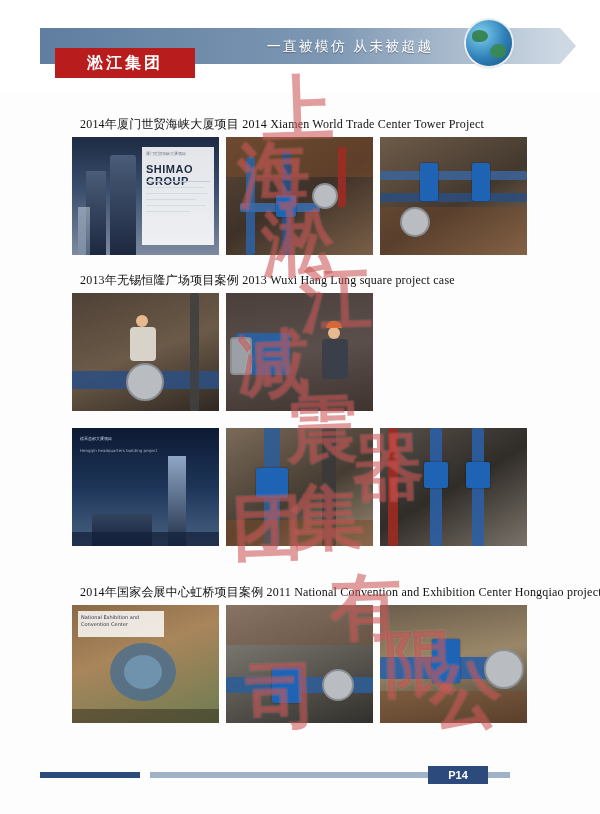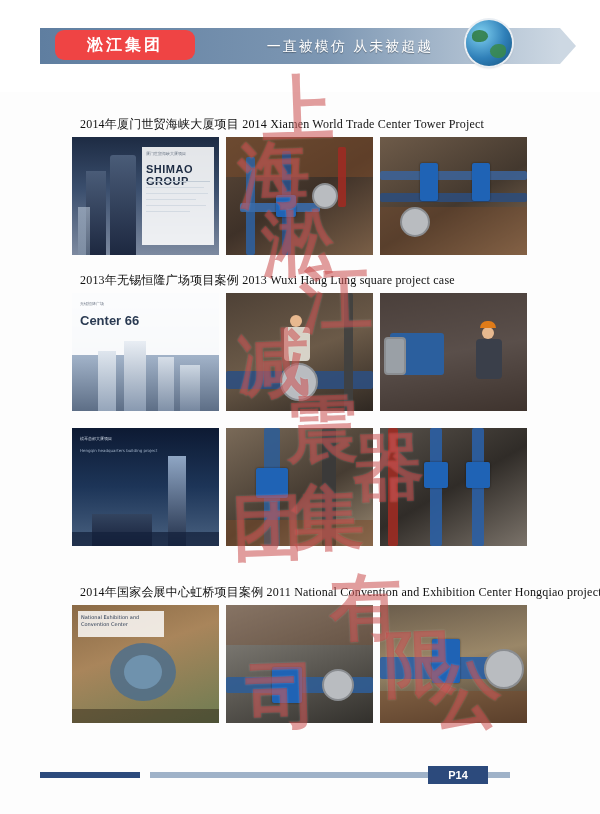--- a/index.html
+++ b/index.html
@@ -24,23 +24,23 @@
   .header-band{
     position:absolute;left:40px;top:28px;width:520px;height:36px;
     background:linear-gradient(90deg,#5f7ea0 0%,#7d97b3 55%,#cdd8e3 100%);
   }
   .header-band:after{
     content:"";position:absolute;right:-16px;top:0;
     border-top:18px solid transparent;border-bottom:18px solid transparent;
     border-left:16px solid #cdd8e3;
   }
   .logo-box{
-    position:absolute;left:55px;top:30px;width:140px;height:30px;
-    background:#ef4444;
-    display:flex;align-items:center;justify-content:center;border-radius:9px;
+    position:absolute;left:55px;top:48px;width:140px;height:30px;
+    background:#b91c1c;
+    display:flex;align-items:center;justify-content:center;
   }
   .logo-text{
     color:#ffffff;font-size:16px;letter-spacing:3px;font-weight:bold;
     font-family:"DejaVu Sans", sans-serif;
   }
   .slogan{
     position:absolute;left:215px;top:32px;width:270px;height:30px;
     display:flex;align-items:center;justify-content:center;
     color:#ffffff;font-size:14px;letter-spacing:2px;
     font-family:"DejaVu Sans", sans-serif;
@@ -199,29 +199,20 @@
         <div class="flange" style="left:20px;top:70px;width:26px;height:26px;"></div>
       </div>
 
     </div>
   </div>
 
   <div class="section" style="top:272px;">
     <div class="sec-title">2013年无锡恒隆广场项目案例 2013 Wuxi Hang Lung square project case</div>
     <div class="thumbs">
 
-      <div class="thumb t-sky2">
-        <div class="white-panel" style="left:0;top:0;width:147px;height:62px;background:rgba(255,255,255,.92);"></div>
-        <div class="tiny-txt" style="left:8px;top:8px;color:#7b8492;">无锡恒隆广场</div>
-        <div class="brandline" style="left:8px;top:20px;color:#2a3a52;font-size:13px;">Center 66</div>
-        <div class="bld" style="left:26px;top:58px;width:18px;height:60px;background:linear-gradient(180deg,#dfe6ee,#95a5ba);"></div>
-        <div class="bld" style="left:52px;top:48px;width:22px;height:70px;background:linear-gradient(180deg,#e9eef4,#8899b0);"></div>
-        <div class="bld" style="left:86px;top:64px;width:16px;height:54px;background:linear-gradient(180deg,#d6dee8,#7f90a7);"></div>
-        <div class="bld" style="left:108px;top:72px;width:20px;height:46px;background:linear-gradient(180deg,#cdd7e2,#76879f);"></div>
-      </div>
 
       <div class="thumb t-ind3">
         <div class="pipe pipe-h" style="left:0;top:78px;width:147px;height:18px;background:#2d4f80;"></div>
         <div class="flange" style="left:54px;top:70px;width:34px;height:34px;"></div>
         <div class="worker-body" style="left:58px;top:34px;background:#d7d3c8;width:26px;height:34px;"></div>
         <div class="worker-head" style="left:64px;top:22px;"></div>
         <div class="pipe pipe-v" style="left:118px;top:0;height:118px;background:#40403f;"></div>
       </div>
 
       <div class="thumb t-ind4">

